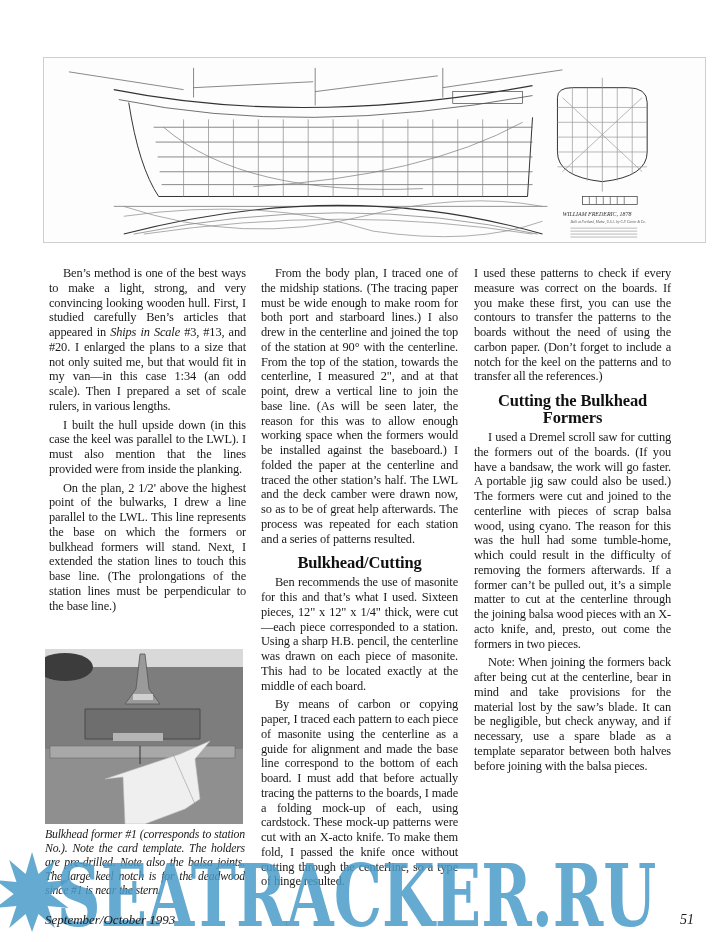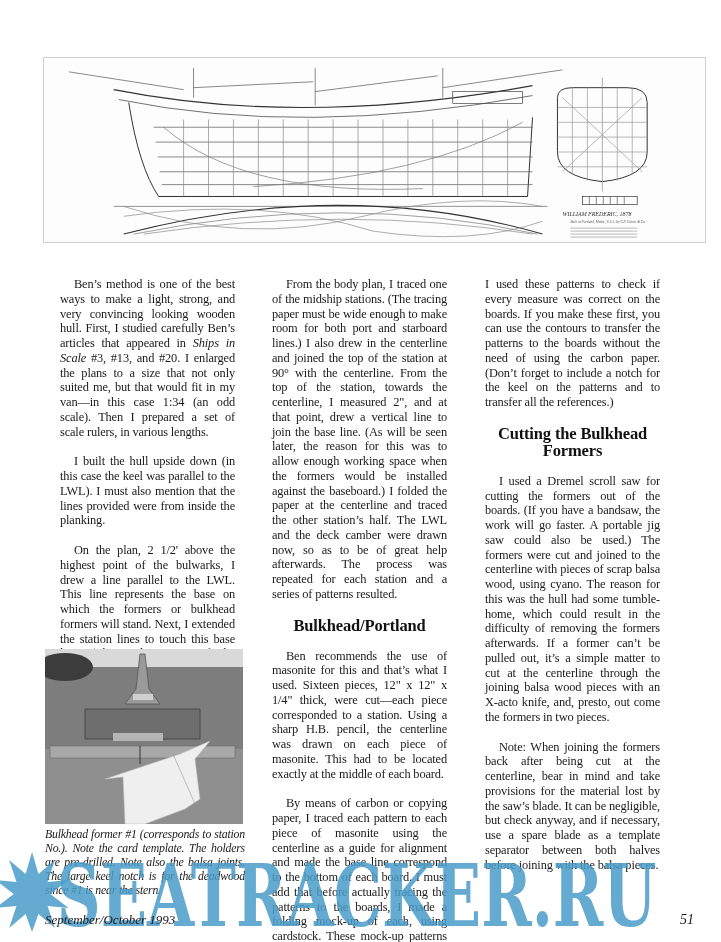--- a/index.html
+++ b/index.html
@@ -11,21 +11,21 @@
     .plan {
       position: absolute; left: 43px; top: 57px; width: 663px; height: 186px;
       border: 1px solid #cfcfcf; background: #fdfdfd; box-sizing: border-box;
     }
     .plan svg { width: 100%; height: 100%; display: block; }
     .col {
       position: absolute; top: 262px; width: 205px;
       font-size: 12.4px; line-height: 14.75px; text-align: justify;
       letter-spacing: -0.15px;
     }
-    .col p { margin: 15px; text-indent: 14px; }
+    .col p { margin: 4px; text-indent: 14px; }
     .col p.noindent { text-indent: 0; }
     .col1 { left: 45px; }
     .col2 { left: 257px; }
     .col3 { left: 470px; }
     h2 {
       font-family: "Liberation Serif", "DejaVu Serif", serif;
       font-weight: bold; font-size: 16.5px; line-height: 17px;
       text-align: center; margin: 8px 0 2px 0; color: #111;
     }
     em { font-style: italic; }
@@ -169,21 +169,21 @@
 
     <path d="M60 130 L 135 105 L 165 92 L 150 110 L 155 150 L 140 160 L 100 175 L 80 175 L 78 128 Z" fill="#efefef" stroke="#bbbbbb" stroke-width="0.6"></path>
     <line x1="128" y1="105" x2="150" y2="155" stroke="#999" stroke-width="0.6"></line>
   </svg>
 </div>
 
 <div class="caption">Bulkhead former #1 (corresponds to station No.). Note the card template. The holders are pre-drilled. Note also the balsa joints. The large keel notch is for the deadwood since #1 is near the stern.</div>
 
 <div class="col col2">
   <p>From the body plan, I traced one of the midship stations. (The tracing paper must be wide enough to make room for both port and starboard lines.) I also drew in the centerline and joined the top of the station at 90° with the centerline. From the top of the station, towards the centerline, I measured 2", and at that point, drew a vertical line to join the base line. (As will be seen later, the reason for this was to allow enough working space when the formers would be installed against the baseboard.) I folded the paper at the centerline and traced the other station’s half. The LWL and the deck camber were drawn now, so as to be of great help afterwards. The process was repeated for each station and a series of patterns resulted.</p>
-  <h2>Bulkhead/Portland</h2>
+  <h2>Bulkhead/Cutting</h2>
   <p>Ben recommends the use of masonite for this and that’s what I used. Sixteen pieces, 12" x 12" x 1/4" thick, were cut—each piece corresponded to a station. Using a sharp H.B. pencil, the centerline was drawn on each piece of masonite. This had to be located exactly at the middle of each board.</p>
   <p>By means of carbon or copying paper, I traced each pattern to each piece of masonite using the centerline as a guide for alignment and made the base line correspond to the bottom of each board. I must add that before actually tracing the patterns to the boards, I made a folding mock-up of each, using cardstock. These mock-up patterns were cut with an X-acto knife. To make them fold, I passed the knife once without cutting through the centerline, so a type of hinge resulted.</p>
 </div>
 
 <div class="col col3">
   <p class="noindent">I used these patterns to check if every measure was correct on the boards. If you make these first, you can use the contours to transfer the patterns to the boards without the need of using the carbon paper. (Don’t forget to include a notch for the keel on the patterns and to transfer all the references.)</p>
   <h2>Cutting the Bulkhead Formers</h2>
   <p>I used a Dremel scroll saw for cutting the formers out of the boards. (If you have a bandsaw, the work will go faster. A portable jig saw could also be used.) The formers were cut and joined to the centerline with pieces of scrap balsa wood, using cyano. The reason for this was the hull had some tumble-home, which could result in the difficulty of removing the formers afterwards. If a former can’t be pulled out, it’s a simple matter to cut at the centerline through the joining balsa wood pieces with an X-acto knife, and, presto, out come the formers in two pieces.</p>
   <p>Note: When joining the formers back after being cut at the centerline, bear in mind and take provisions for the material lost by the saw’s blade. It can be negligible, but check anyway, and if necessary, use a spare blade as a template separator between both halves before joining with the balsa pieces.</p>
 </div>

